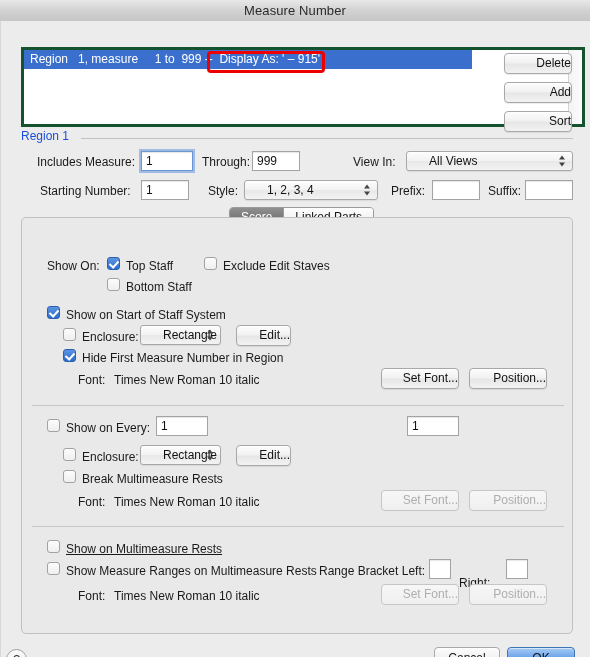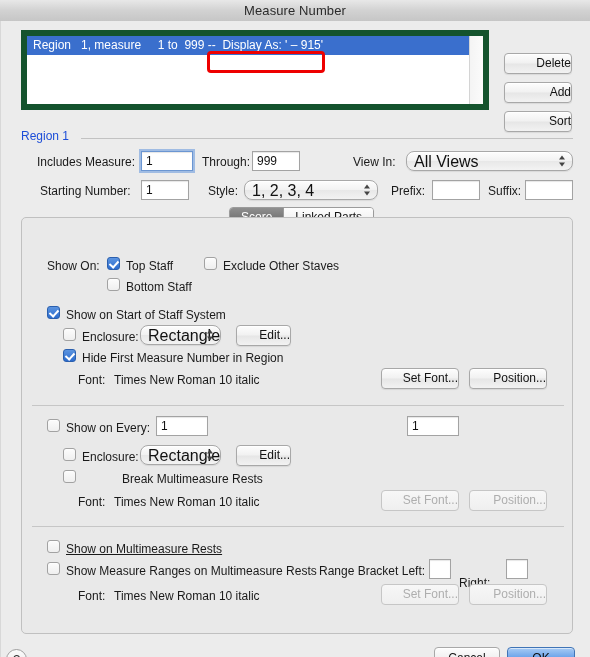--- a/index.html
+++ b/index.html
@@ -29,23 +29,23 @@
   }
   
   .content{
     position:absolute;left:0;top:21px;width:590px;height:636px;
     background:#ececec;
     border-left:1px solid #d8d8d8;
     box-sizing:border-box;
   }
   
   .listbox{
-    position:absolute;left:20px;top:9px;width:468px;height:80px;
+    position:absolute;left:20px;top:26px;width:564px;height:80px;
     background:#ffffff;
-    border:6px solid #14532d;
+    border:3px solid #14532d;
     box-sizing:border-box;
     overflow:hidden;
   }
   .list-row{
     height:19px;line-height:19px;
     background:#3a6fcd;color:#ffffff;
     font-size:12px;
     padding-left:6px;
     white-space:pre;
     box-sizing:border-box;
@@ -100,25 +100,25 @@
     padding:0 4px;line-height:18px;
   }
   .tf.focused{
     border:1px solid #6b96d2;
     outline:2px solid rgba(98,150,220,.55);
     outline-offset:0px;
   }
   .popup{
     position:absolute;
     background:linear-gradient(180deg,#fdfdfd 0%,#f2f2f2 48%,#e8e8e8 52%,#f3f3f3 100%);
-    border:1px solid #a8a8a8;border-radius:8px;
+    border:1px solid #a8a8a8;border-radius:3px;
     box-shadow:0 1px 0 rgba(255,255,255,.8) inset,0 1px 1px rgba(0,0,0,.08);
     box-sizing:border-box;
-    font-size:16px;color:#111;
-    line-height:19px;padding-left:7px;
+    font-size:12px;color:#111;
+    line-height:19px;padding-left:22px;
     cursor:default;
     white-space:nowrap;
   }
   .popup .arrows{
     position:absolute;right:6px;top:50%;transform:translateY(-50%);
     width:7px;height:13px;
   }
   .popup .arrows:before,.popup .arrows:after{
     content:"";position:absolute;left:0;width:0;height:0;
     border-left:3.5px solid transparent;border-right:3.5px solid transparent;
@@ -270,21 +270,21 @@
     </div>
 
     <div class="panel">
 
       <div class="lbl" style="left:25px;top:41px;">Show On:</div>
 
       <div class="cb on" style="left:85px;top:39px;"></div>
       <div class="lbl" style="left:104px;top:41px;">Top Staff</div>
 
       <div class="cb off" style="left:182px;top:39px;"></div>
-      <div class="lbl" style="left:201px;top:41px;">Exclude Other Staves</div>
+      <div class="lbl" style="left:201px;top:41px;">Exclude Edit Staves</div>
 
       <div class="cb off" style="left:85px;top:60px;"></div>
       <div class="lbl" style="left:104px;top:62px;">Bottom Staff</div>
 
       <div class="cb on" style="left:25px;top:88px;"></div>
       <div class="lbl" style="left:44px;top:90px;">Show on Start of Staff System</div>
 
       <div class="cb off" style="left:41px;top:110px;"></div>
       <div class="lbl" style="left:60px;top:112px;">Enclosure:</div>
       <div class="popup" style="left:118px;top:107px;width:81px;height:20px;">
@@ -310,21 +310,21 @@
 
       <div class="cb off" style="left:41px;top:230px;"></div>
       <div class="lbl" style="left:60px;top:232px;">Enclosure:</div>
       <div class="popup" style="left:118px;top:227px;width:81px;height:20px;">
         <span>Rectangle</span>
         <span class="arrows"></span>
       </div>
       <div class="btn small-btn" style="position:absolute;left:214px;top:227px;width:55px;">Edit...</div>
 
       <div class="cb off" style="left:41px;top:252px;"></div>
-      <div class="lbl" style="left:60px;top:254px;margin-left:40px;">Break Multimeasure Rests</div>
+      <div class="lbl" style="left:60px;top:254px;">Break Multimeasure Rests</div>
 
       <div class="lbl" style="left:56px;top:277px;">Font:</div>
       <div class="lbl" style="left:92px;top:277px;">Times New Roman 10  italic</div>
       <div class="btn small-btn disabled" style="position:absolute;left:359px;top:272px;width:78px;">Set Font...</div>
       <div class="btn small-btn disabled" style="position:absolute;left:447px;top:272px;width:78px;">Position...</div>
 
       <div class="sep" style="top:308px;"></div>
 
       <div class="cb off" style="left:25px;top:322px;"></div>
       <div class="lbl" style="left:44px;top:324px;text-decoration:underline;">Show on Multimeasure Rests</div>

